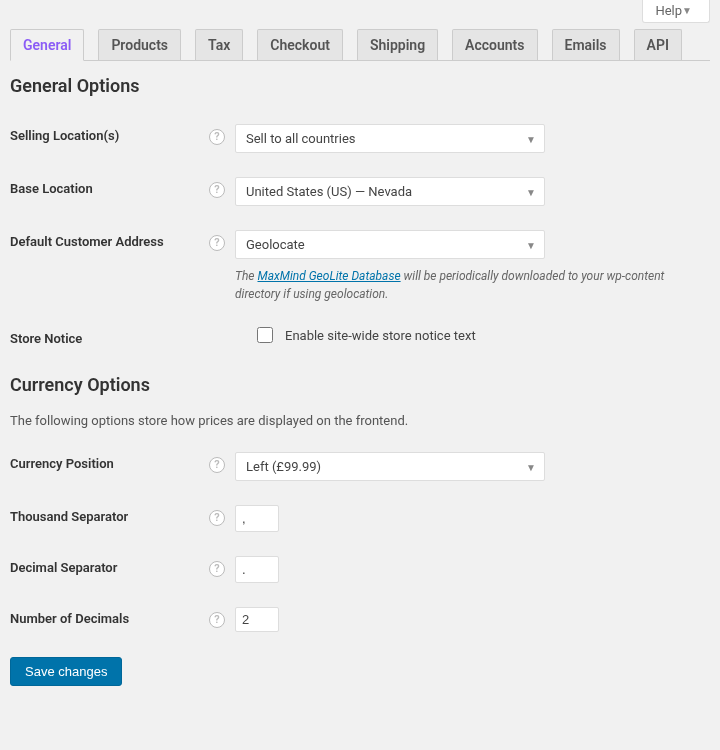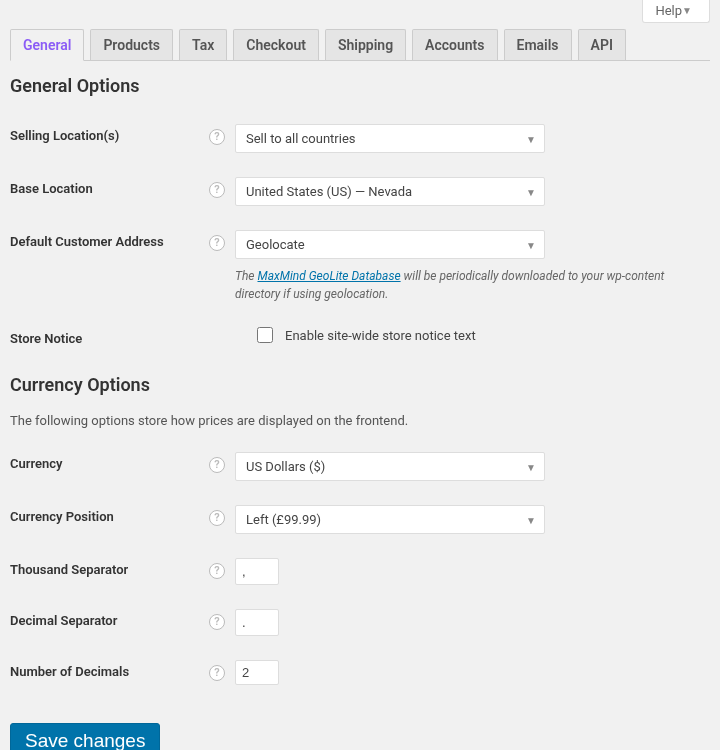--- a/index.html
+++ b/index.html
@@ -40,21 +40,21 @@
   }
   .nav-tab {
     display: inline-block;
     border: 1px solid #ccc;
     border-bottom: none;
     background: #e5e5e5;
     color: #555;
     font-size: 14px;
     font-weight: 600;
     padding: 7px 12px;
-    margin-left: 6px;
+    margin-left: 14px;
     margin-bottom: -1px;
     text-decoration: none;
     cursor: pointer;
     border-radius: 2px 2px 0 0;
   }
   .nav-tab:first-child { margin-left: 0; }
   .nav-tab.active {
     background: #f1f1f1;
     border-bottom: 1px solid #f1f1f1;
     color: #8b5cf6;
@@ -143,24 +143,24 @@
     background: #fff;
     border-radius: 2px;
     font-size: 13px;
     color: #444;
   }
   .button-primary {
     background: #0073aa;
     border: 1px solid #006799;
     color: #fff;
     padding: 6px 14px;
-    font-size: 19px;
+    font-size: 13px;
     border-radius: 3px;
     cursor: pointer;
-    margin-top: 24px;
+    margin-top: 11px;
   }
 </style>
 </head>
 <body>
 
 <div class="screen-meta">
   <div class="help-tab">
     <span>Help</span>
     <span class="tri">▼</span>
   </div>
@@ -235,34 +235,20 @@
     </tr>
   </tbody>
     </table>
 
   
   <h2 class="section">Currency Options</h2>
   <p class="section-desc">The following options store how prices are displayed on the frontend.</p>
 
   <table class="form-table">
     <tbody>
-        <tr>
-      <th>
-        <div class="label-wrap">
-          <span>Currency</span>
-          <span class="help-icon">?</span>
-        </div>
-      </th>
-      <td>
-        <div class="select-like">
-          <span>US Dollars ($)</span>
-          <span class="caret">▼</span>
-        </div>
-      </td>
-    </tr>
     <tr>
       <th>
         <div class="label-wrap">
           <span>Currency Position</span>
           <span class="help-icon">?</span>
         </div>
       </th>
       <td>
         <div class="select-like">
           <span>Left (£99.99)</span>

